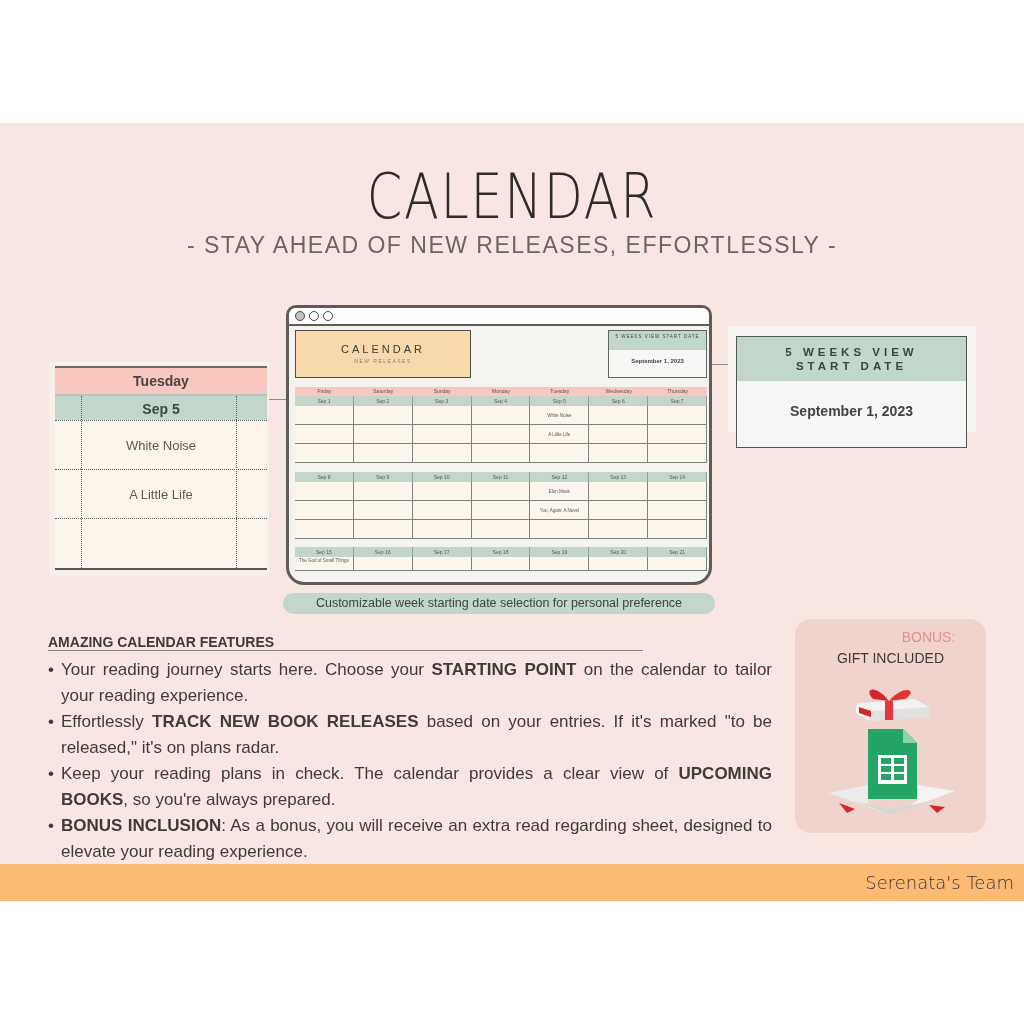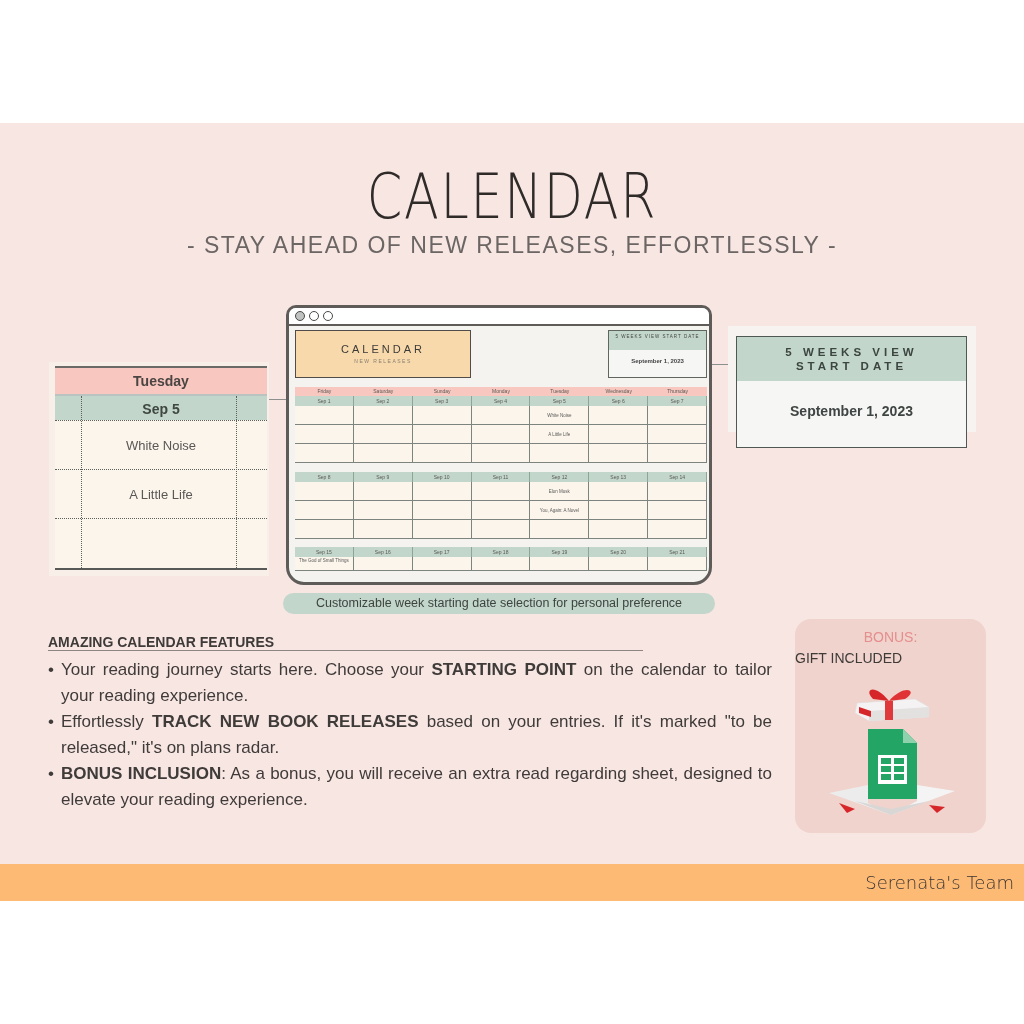--- a/index.html
+++ b/index.html
@@ -58,22 +58,22 @@
   
   .feat-title { position: absolute; left: 48px; top: 634px; font-size: 14px; font-weight: bold; color: #3d3a38; }
   .feat-rule { position: absolute; left: 48px; top: 650px; width: 595px; height: 1px; background: #8d8582; }
   .feat-list { position: absolute; left: 48px; top: 657px; width: 724px; list-style: none; }
   .feat-list li { position: relative; padding-left: 13px; font-size: 17px; line-height: 26px; color: #3f3b39; text-align: justify; }
   .feat-list li::before { content: "•"; position: absolute; left: 0; top: 0; }
   .feat-list b { font-weight: bold; }
 
   
   .bonus { position: absolute; left: 795px; top: 619px; width: 191px; height: 214px; border-radius: 16px; background: #f0d3cc; }
-  .bonus .b1 { position: absolute; top: 10px; width: 100%; text-align: center; font-size: 14px; color: #e58e8e; }
-  .bonus .b2 { position: absolute; top: 31px; width: 100%; font-size: 14px; color: #3d3a38; }
+  .bonus .b1 { position: absolute; top: 10px; width: 100%; text-align: center; font-size: 14px; color: #e58e8e; margin-left: 38px; }
+  .bonus .b2 { position: absolute; top: 31px; width: 100%; text-align: center; font-size: 14px; color: #3d3a38; }
   .bonus svg { position: absolute; left: 0; top: 58px; }
 
   .footer { position: absolute; left: 0; top: 864px; width: 1024px; height: 37px; background: #fdba74; }
   .footer span { position: absolute; right: 10px; top: 8px; font-size: 18px; color: #3a3533; font-family: "DejaVu Sans", sans-serif; font-weight: 300; }
 </style>
 </head>
 <body>
 
 <div class="panel"></div>
 
@@ -230,20 +230,21 @@
     </div>
     <div class="sc-val">September 1, 2023</div>
   </div>
 </div>
 
 <div class="feat-title">AMAZING CALENDAR FEATURES</div>
 <div class="feat-rule"></div>
 <ul class="feat-list">
   <li><span>Your reading journey starts here. Choose your </span><b>STARTING POINT</b><span> on the calendar to tailor your reading experience.</span></li>
   <li><span>Effortlessly </span><b>TRACK NEW BOOK RELEASES</b><span> based on your entries. If it's marked "to be released," it's on plans radar.</span></li>
+  <li><span>Keep your reading plans in check. The calendar provides a clear view of </span><b>UPCOMING BOOKS</b><span>, so you're always prepared.</span></li>
   <li><span></span><b>BONUS INCLUSION</b><span>: As a bonus, you will receive an extra read regarding sheet, designed to elevate your reading experience.</span></li>
 </ul>
 
 <div class="bonus">
   <div class="b1">BONUS:</div>
   <div class="b2">GIFT INCLUDED</div>
   <svg width="191" height="150" viewBox="0 0 191 150">
 
     <path d="M62 26 L120 22 L134 30 L134 40 L74 44 L60 36 Z" fill="#f4f2f2" stroke="#ddd" stroke-width="0.5"></path>
     <path d="M74 44 L134 40 L134 30 L74 34 Z" fill="#e3e0e0"></path>

